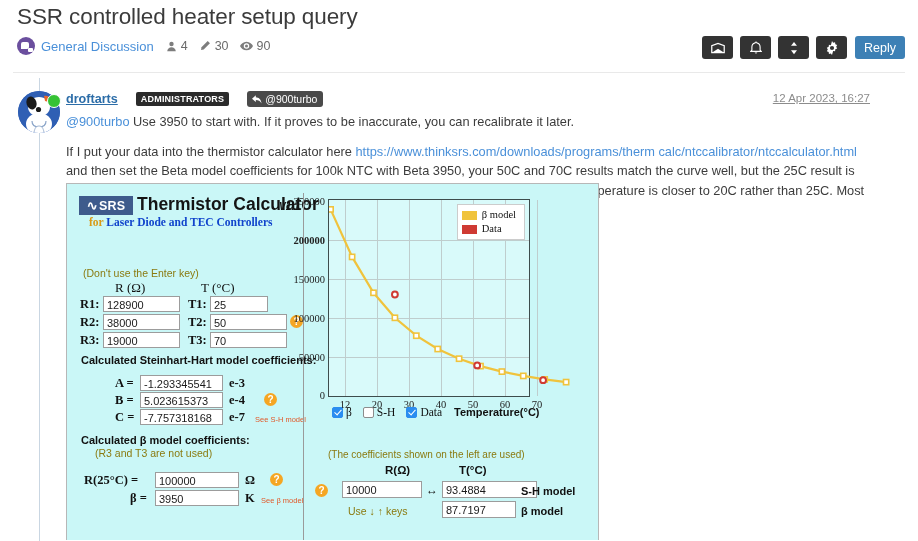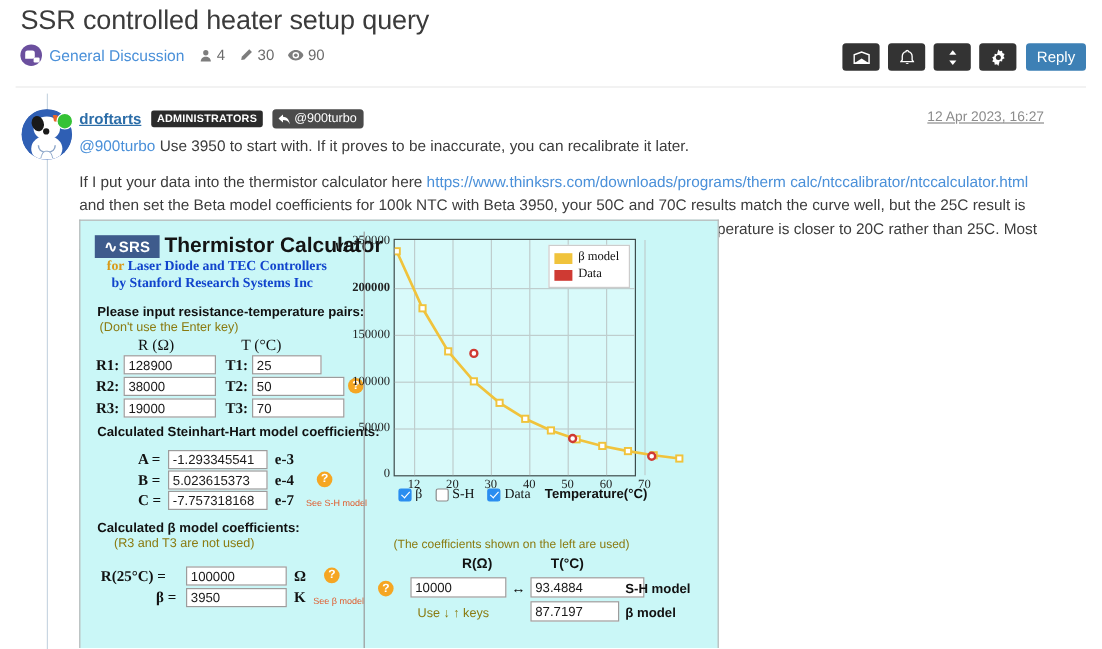--- a/index.html
+++ b/index.html
@@ -122,21 +122,21 @@
     background: #2f5fb4;
     overflow: hidden; position: relative;
   }
   .online-dot {
     position: absolute; right: -1px; top: 3px;
     width: 12px; height: 12px; border-radius: 50%;
     background: #35c235; border: 1.5px solid #ffffff;
   }
   .post-head {
     position: absolute; left: 66px; top: 13px;
-    display: flex; align-items: center; gap: 8px;
+    display: flex; align-items: center; gap: 18px;
     height: 16px;
     justify-content: space-between;
   }
   .username { color: #2c6da8; font-size: 12.6px; font-weight: 700; }
   .badge-admin {
     background: #2b2b2b; color: #ffffff;
     font-size: 9px; font-weight: 700;
     padding: 2px 5px; border-radius: 2px;
     letter-spacing: 0.2px;
   }
@@ -449,23 +449,21 @@
     <div class="calc-img">
 
       <div class="calc-left">
         <div class="srs-logo">
           <span class="wave">∿</span>
             <span>SRS</span>
         </div>
         <div class="calc-title">Thermistor Calculator</div>
         <div class="calc-ver">V1.1</div>
         <div class="calc-sub1"><span>for </span><b>Laser Diode and TEC Controllers</b></div>
-        <div class="calc-sub2">by Stanford Research Systems Inc</div>
-
-        <div class="sec-title" style="left:14px; top:70px;">Please input resistance-temperature pairs:</div>
+
         <div class="sec-note" style="left:16px; top:83px;">(Don't use the Enter key)</div>
         <div class="col-head" style="left:48px; top:96px;">R (Ω)</div>
         <div class="col-head" style="left:134px; top:96px;">T (°C)</div>
 
         <div class="lbl" style="left:13px; top:113px;">R1:</div>
         <div class="fld" style="left:36px; top:112px; width:77px;">128900</div>
         <div class="lbl" style="left:121px; top:113px;">T1:</div>
         <div class="fld" style="left:143px; top:112px; width:58px;">25</div>
 
         <div class="lbl" style="left:13px; top:131px;">R2:</div>

